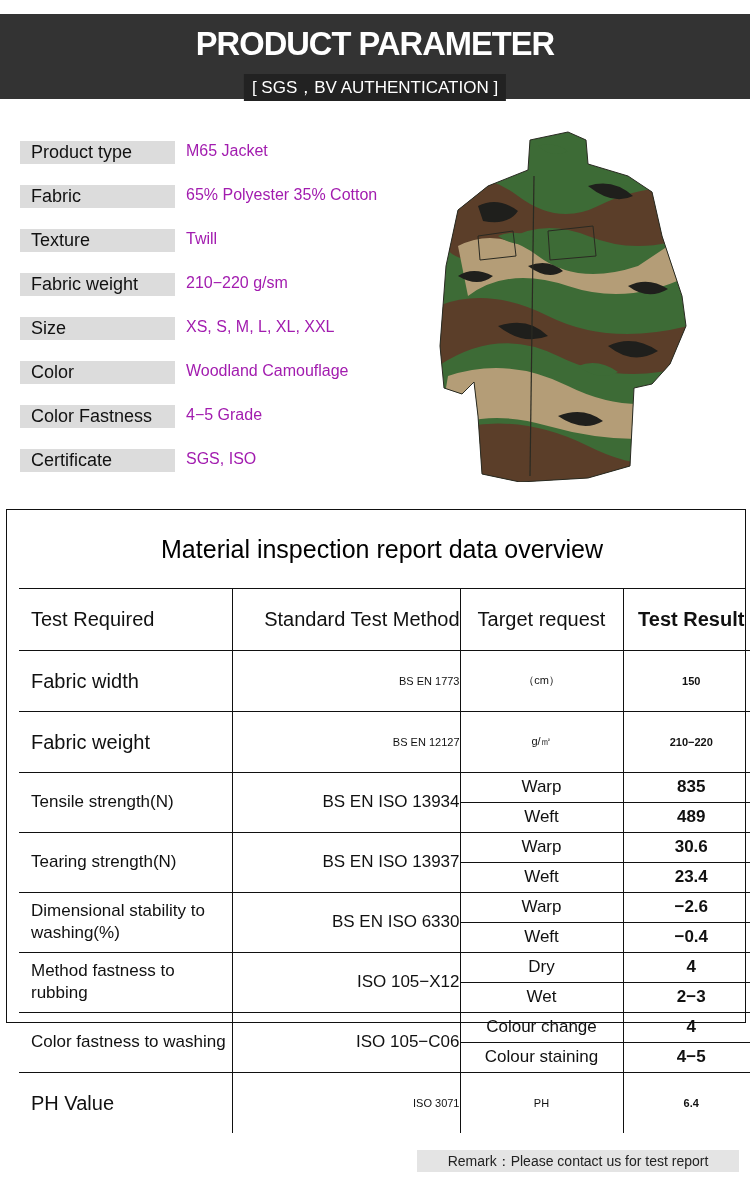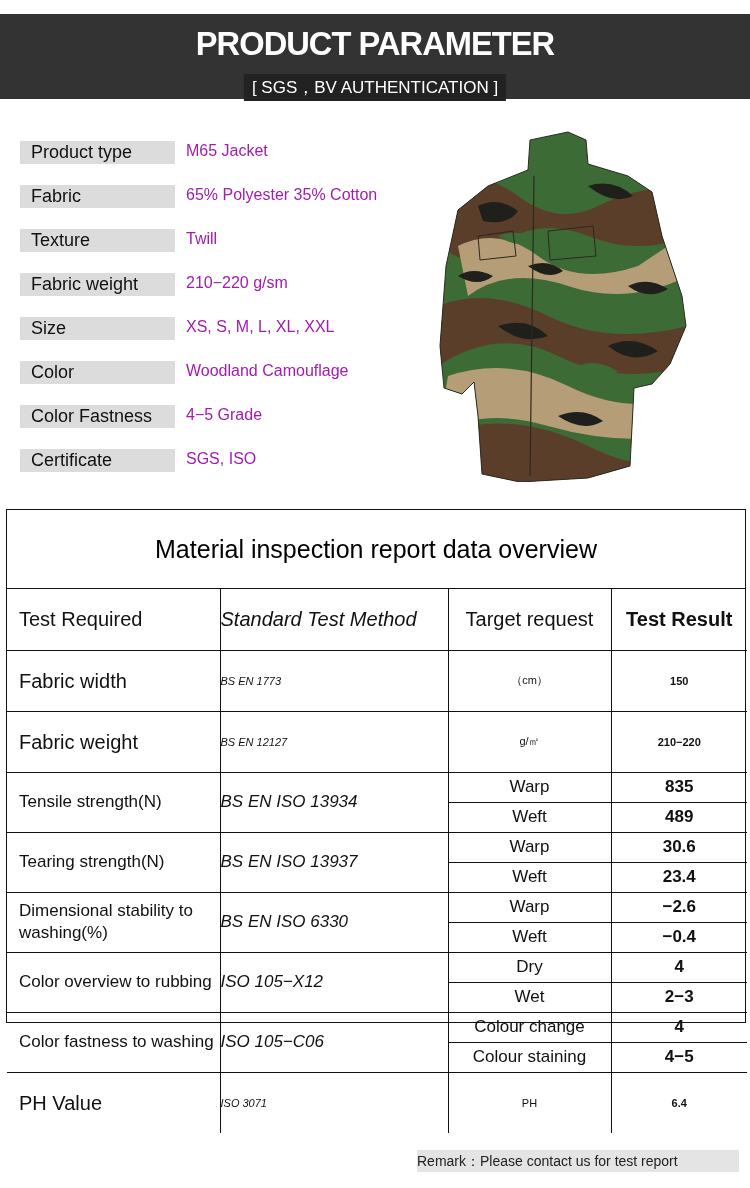--- a/index.html
+++ b/index.html
@@ -11,36 +11,36 @@
   .banner-sub { position: absolute; left: 50%; top: 60px; transform: translateX(-50%); background: #222; color: #fff; font-size: 17px; padding: 2px 8px; white-space: nowrap; }
   .banner-notch { position: absolute; left: 366px; top: 87px; width: 0; height: 0; border-left: 9px solid transparent; border-right: 9px solid transparent; border-bottom: 12px solid #fff; }
 
   .params { position: absolute; left: 20px; top: 138px; width: 400px; }
   .param-row { position: relative; height: 44px; }
   .param-label { position: absolute; left: 0; top: 3px; width: 155px; height: 23px; background: #dcdcdc; font-size: 18px; line-height: 23px; padding-left: 11px; color: #111; }
   .param-value { position: absolute; left: 166px; top: 3px; font-size: 16px; line-height: 20px; color: #a21caf; white-space: nowrap; }
 
   .jacket { position: absolute; left: 438px; top: 126px; width: 250px; height: 356px; }
 
-  .report { position: absolute; left: 6px; top: 509px; width: 740px; height: 514px; border: 1.5px solid #111; }
+  .report { position: absolute; left: 6px; top: 509px; width: 740px; height: 514px; border: 1.5px solid #111; padding-left: 12px; }
   .report-title { height: 79px; border-bottom: 1.5px solid #111; text-align: center; font-size: 25px; line-height: 79px; color: #000; }
   table { border-collapse: collapse; width: 100%; table-layout: fixed; }
   td { border: 1px solid #111; font-size: 11px; color: #111; vertical-align: middle; }
   tr td:first-child { border-left: none; }
   tr td:last-child { border-right: none; font-weight: bold; }
   tbody tr:last-child td { border-bottom: none; }
   .hdr td { height: 61px; font-size: 20px; border-top: none; }
   .c1 { padding-left: 12px; text-align: left; font-size: 20px; line-height: 22px; }
-  .c2 { text-align: left; font-style: italic; }
+  .c2 { text-align: right; }
   .c3 { text-align: center; }
   .c4 { text-align: center; }
   .sub td { height: 30px; font-size: 17px; }
   .single td { height: 61px; }
 
-  .remark { position: absolute; left: 417px; top: 1150px; width: 322px; height: 22px; background: #e4e4e4; font-size: 14px; line-height: 22px; color: #222; }
+  .remark { position: absolute; left: 417px; top: 1150px; width: 322px; height: 22px; background: #e4e4e4; font-size: 14px; line-height: 22px; text-align: center; color: #222; }
 </style>
 </head>
 <body>
 
 <div class="banner">
   <div class="banner-title">PRODUCT PARAMETER</div>
   <div class="banner-sub">[ SGS，BV AUTHENTICATION ]</div>
   <div class="banner-notch"></div>
 </div>
 
@@ -157,21 +157,21 @@
         <td class="c2" rowspan="2">BS EN ISO 6330</td>
         <td class="c3">Warp</td>
         <td class="c4">−2.6</td>
       </tr>
       <tr class="sub">
         <td class="c3">Weft</td>
         <td class="c4">−0.4</td>
       </tr>
 
       <tr class="sub">
-        <td class="c1" rowspan="2">Color overview to rubbing</td>
+        <td class="c1" rowspan="2">Method fastness to rubbing</td>
         <td class="c2" rowspan="2">ISO 105−X12</td>
         <td class="c3">Dry</td>
         <td class="c4">4</td>
       </tr>
       <tr class="sub">
         <td class="c3">Wet</td>
         <td class="c4">2−3</td>
       </tr>
 
       <tr class="sub">

